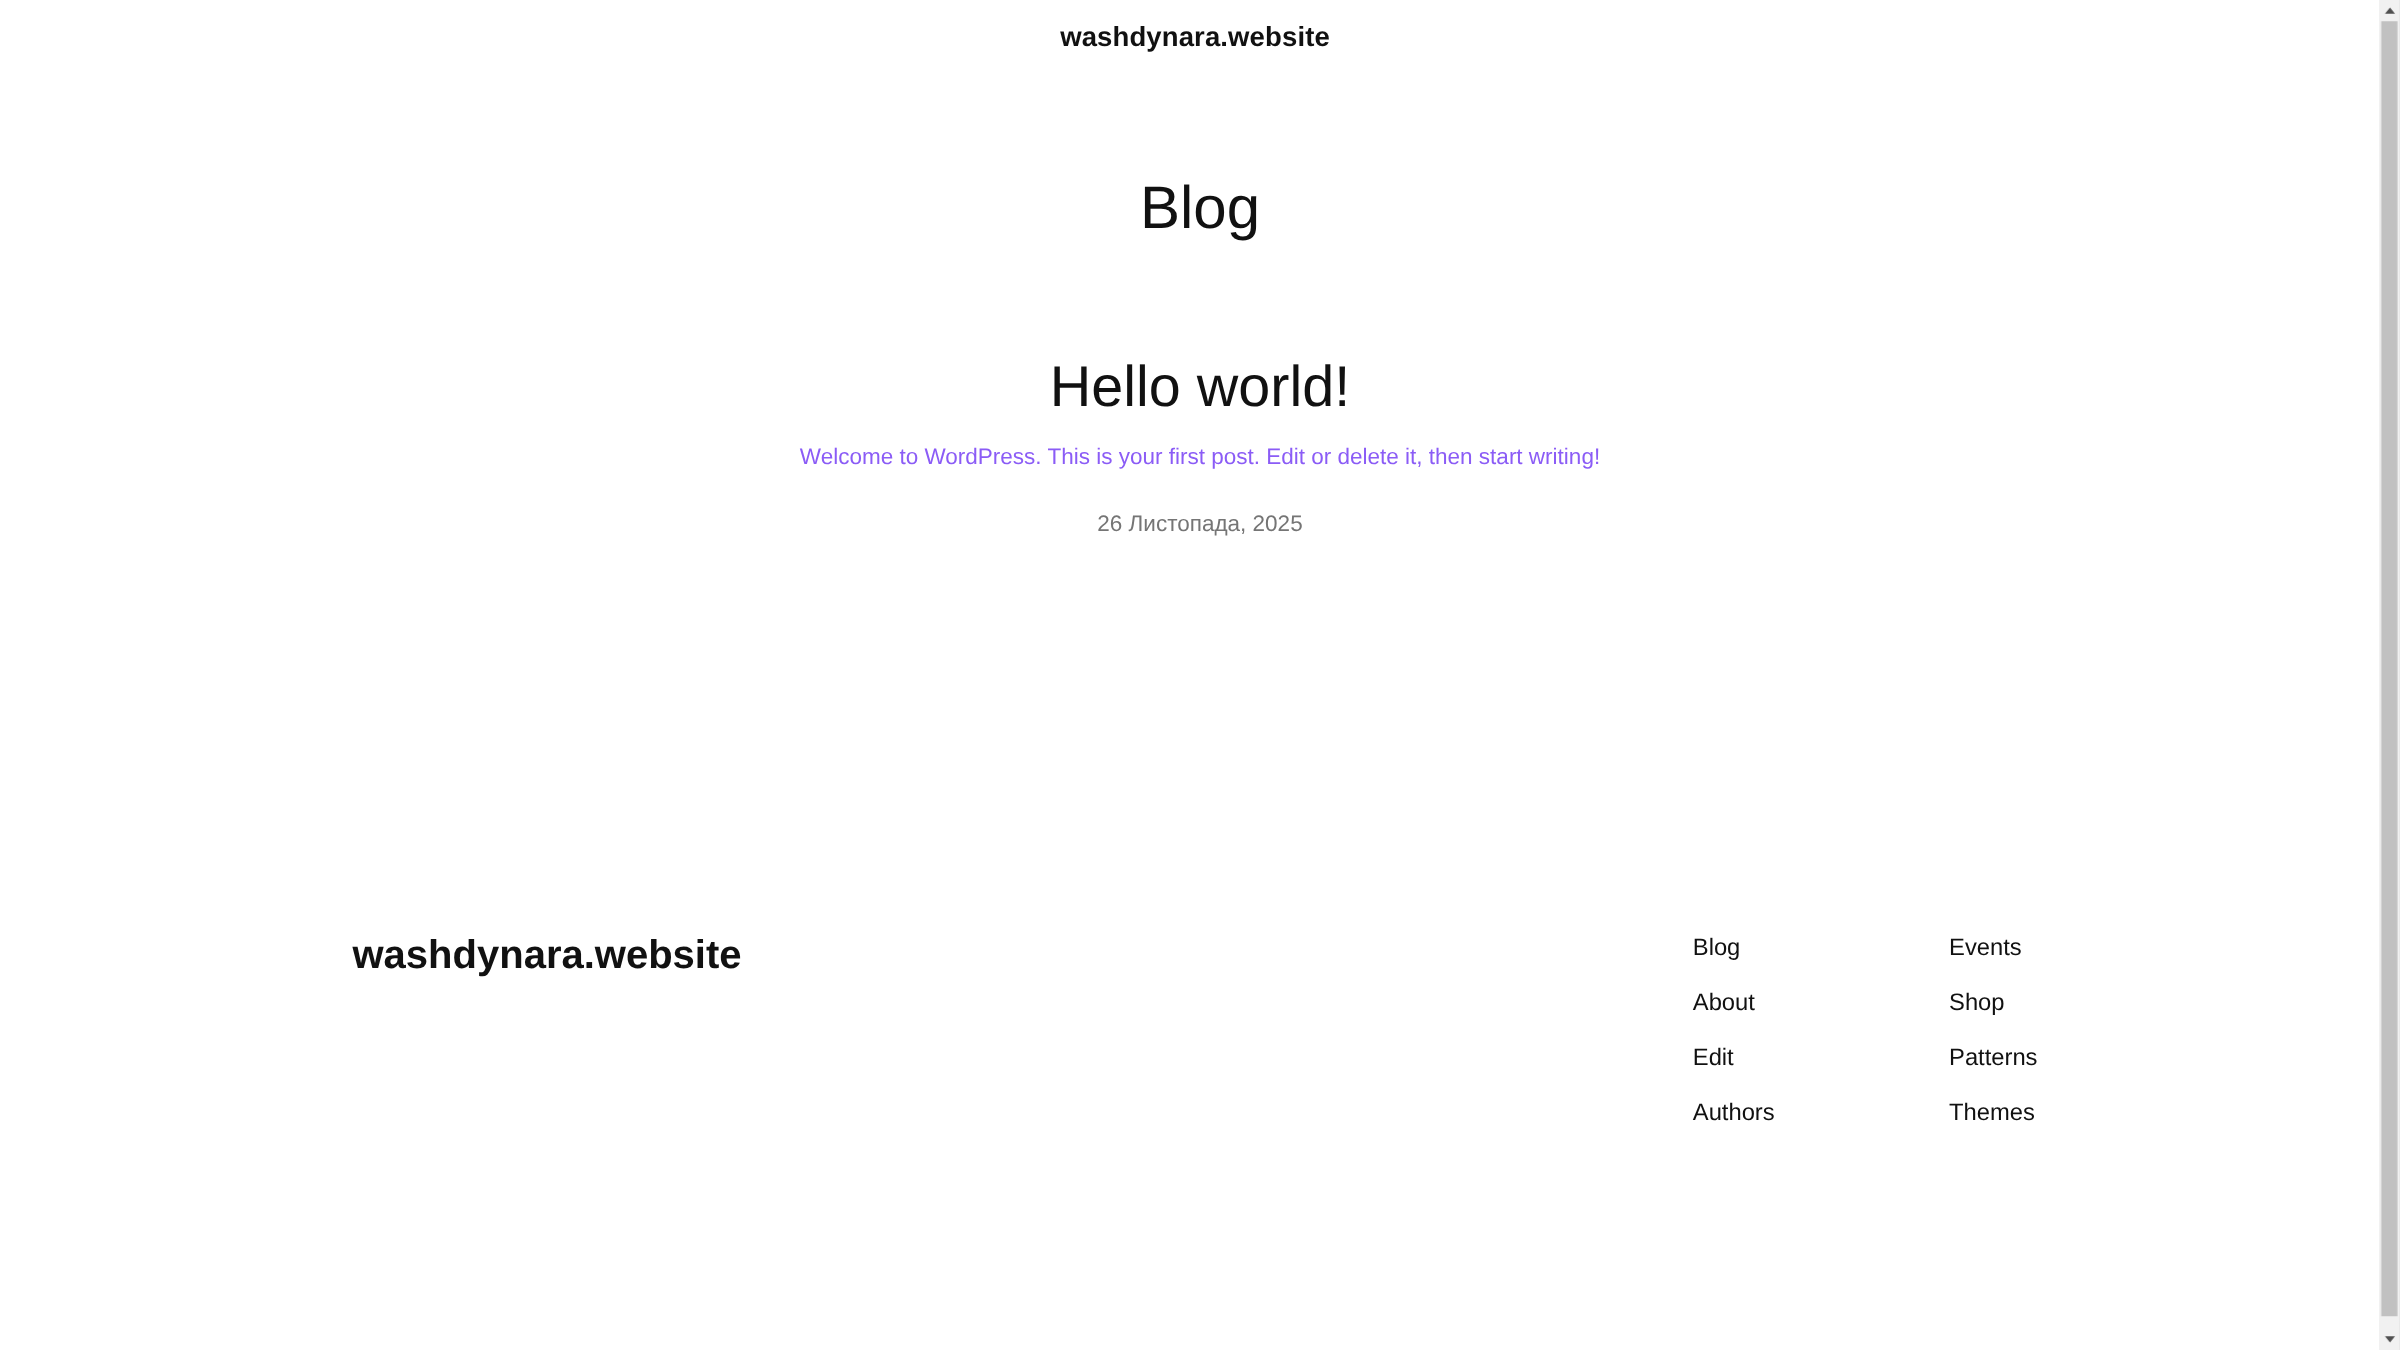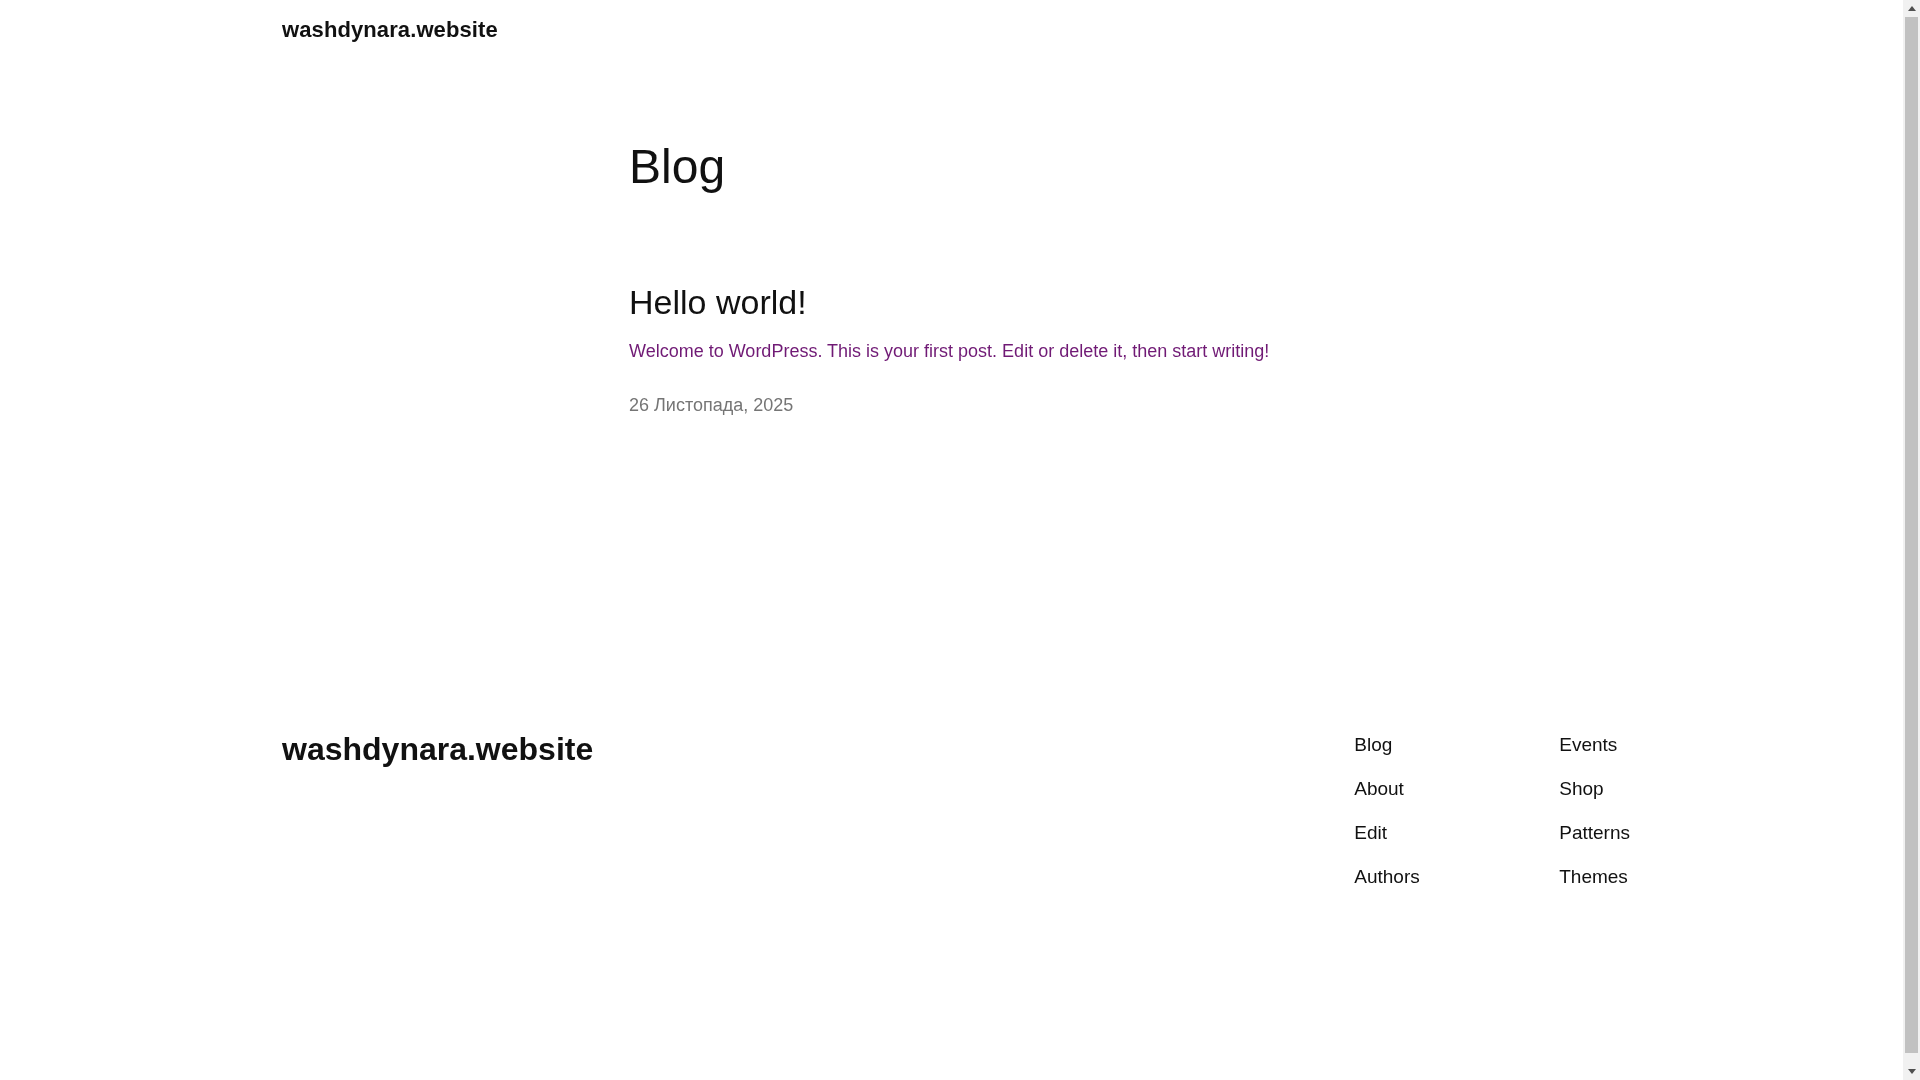--- a/index.html
+++ b/index.html
@@ -1,15 +1,15 @@
 <!DOCTYPE html>
 <html><head>
 <meta charset="utf-8">
 <style>
-  * { margin: 0; padding: 0; box-sizing: border-box; }
+  * { margin: 0; padding: 0; box-sizing: border-box; text-align: center; }
   html, body {
     width: 1920px;
     height: 1080px;
     background: #ffffff;
     overflow: hidden;
     font-family: "Liberation Sans", sans-serif;
     color: #1a1a1a;
     -webkit-font-smoothing: antialiased;
   }
   a { color: inherit; text-decoration: none; }
@@ -36,32 +36,32 @@
     margin-top: 95px;
     font-size: 48px;
     font-weight: 400;
     line-height: 1.2;
     color: #111111;
   }
   .post {
     margin-top: 86px;
   }
   .post-title {
-    font-size: 34px;
+    font-size: 46px;
     font-weight: 400;
     line-height: 1.2;
     color: #111111;
   }
   .post-title a { display: inline-block; }
   .post-excerpt {
     margin-top: 14px;
     font-size: 18px;
     font-weight: 400;
     line-height: 1.6;
-    color: #701a75;
+    color: #8b5cf6;
   }
   .post-date {
     margin-top: 29px;
     font-size: 18px;
     line-height: 21px;
     color: #757575;
   }
 
   
   .site-footer {

